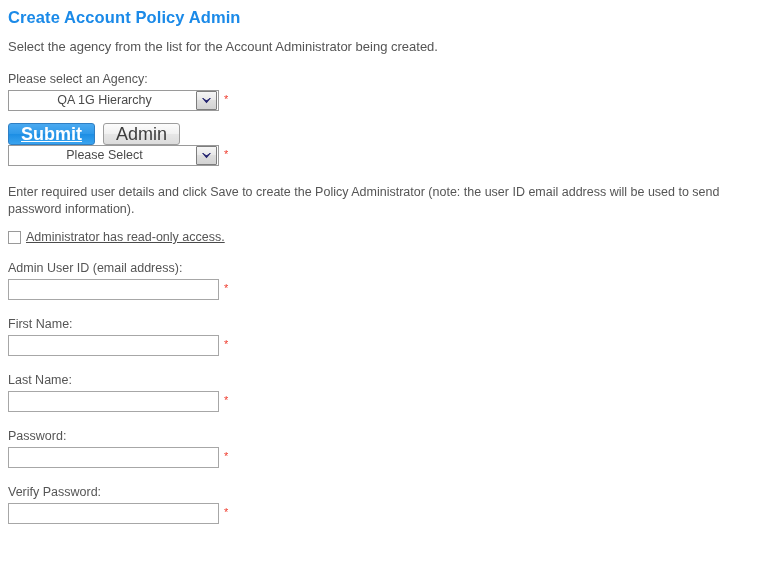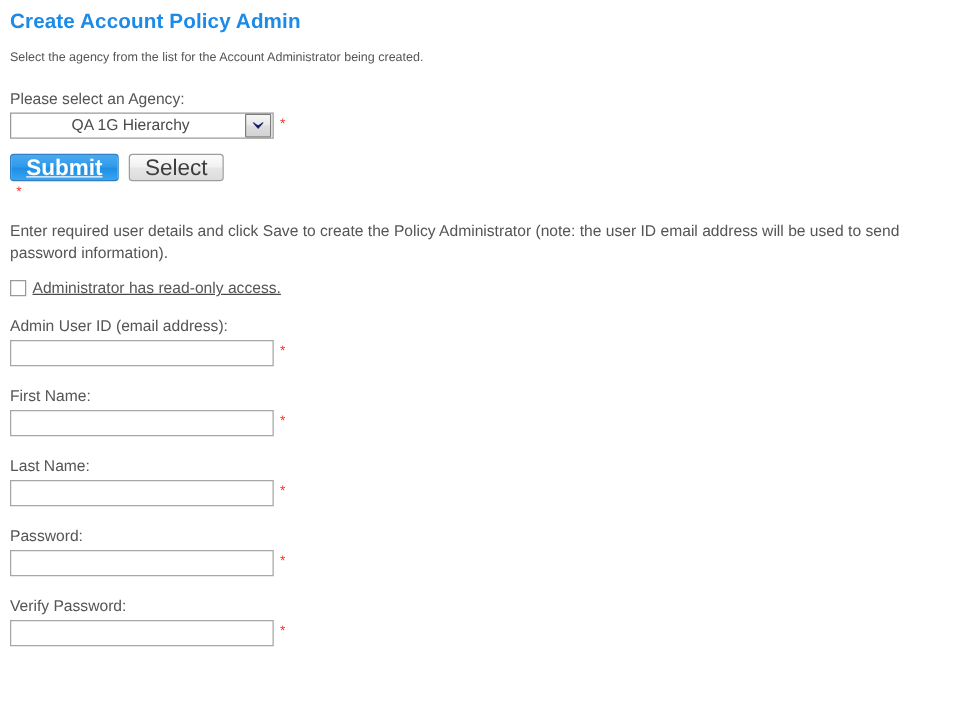--- a/index.html
+++ b/index.html
@@ -26,21 +26,21 @@
     color: #1b8ae8;
     font-size: 16.5px;
     font-weight: bold;
     letter-spacing: 0.1px;
     margin: 3px 0 0 0;
     line-height: 20px;
   }
 
   .intro-text {
     margin: 12px 0 0 0;
-    font-size: 10px;
+    font-size: 13px;
     color: #555555;
     line-height: 16px;
   }
 
   .field-label {
     margin: 17px 0 3px 0;
     font-size: 12.5px;
     color: #555555;
     line-height: 15px;
   }
@@ -196,24 +196,33 @@
           <path d="M2 3 L6.5 8.2 L11 3 L9.6 3 L6.5 6.4 L3.4 3 Z" fill="#1b1b6b"></path>
           <path d="M3.3 3.4 L6.5 7.1 L9.7 3.4 L6.5 5.2 Z" fill="#1b1b6b"></path>
         </svg>
       </span>
     </div>
     <span class="req">*</span>
   </div>
 
   <div class="btn-row">
     <button class="btn btn-primary">Submit</button>
-    <button class="btn btn-secondary">Select</button>
+    <button class="btn btn-secondary">Admin</button>
   </div>
 
   <div class="select-row">
+    <div class="sel-wrap">
+      <span class="sel-text">Please Select</span>
+      <span class="sel-btn">
+        <svg width="13" height="11" viewBox="0 0 13 11" aria-hidden="true">
+          <path d="M2 3 L6.5 8.2 L11 3 L9.6 3 L6.5 6.4 L3.4 3 Z" fill="#1b1b6b"></path>
+          <path d="M3.3 3.4 L6.5 7.1 L9.7 3.4 L6.5 5.2 Z" fill="#1b1b6b"></path>
+        </svg>
+      </span>
+    </div>
     <span class="req">*</span>
   </div>
 
   <p class="para">Enter required user details and click Save to create the Policy Administrator (note: the user ID email address will be used to send password information).</p>
 
   <div class="check-row">
     <span class="chk"></span>
     <span class="chk-label">Administrator has read-only access.</span>
   </div>
 

